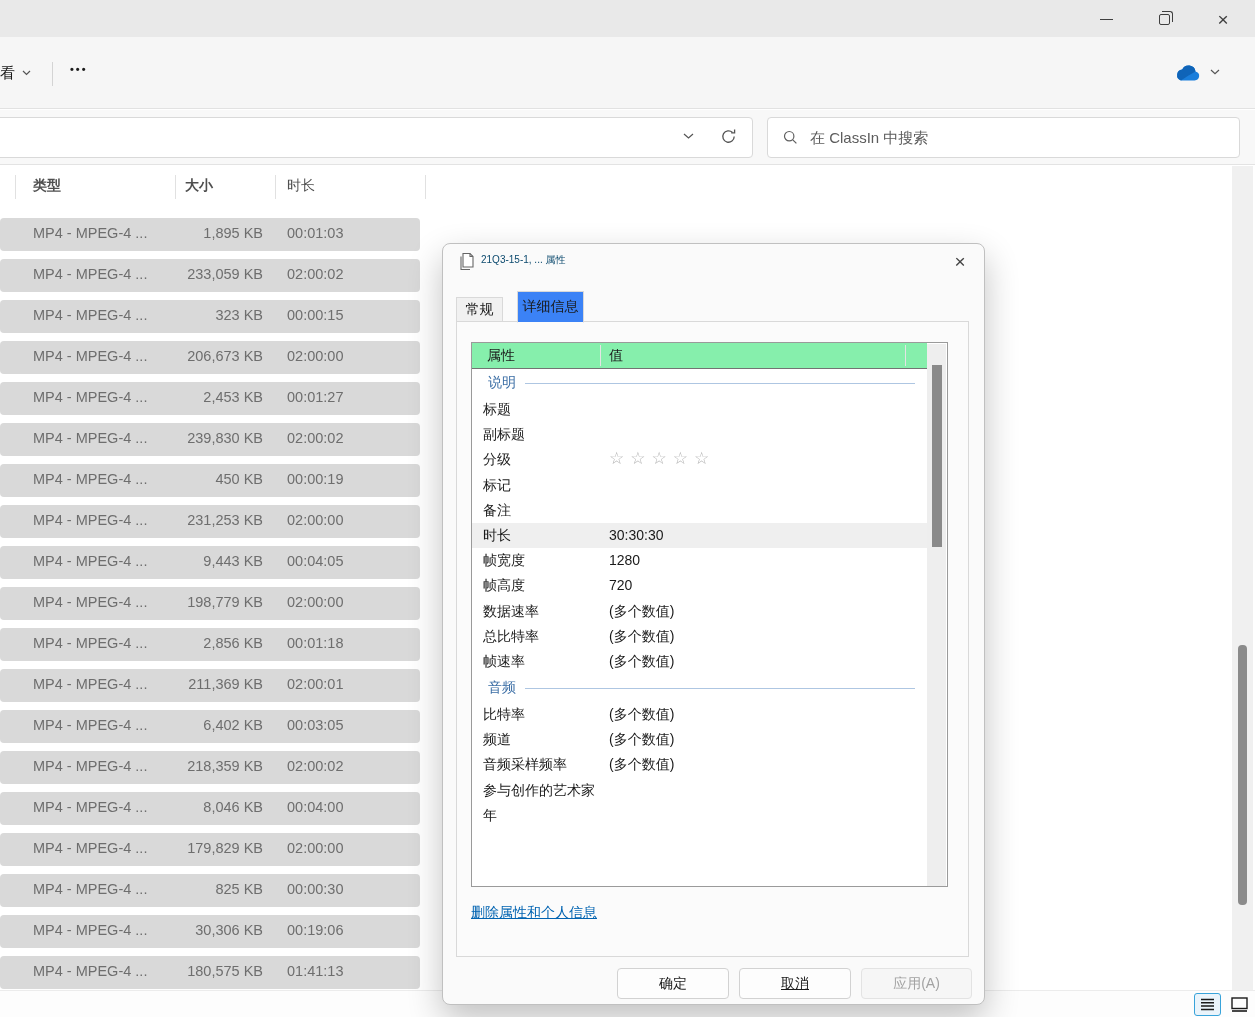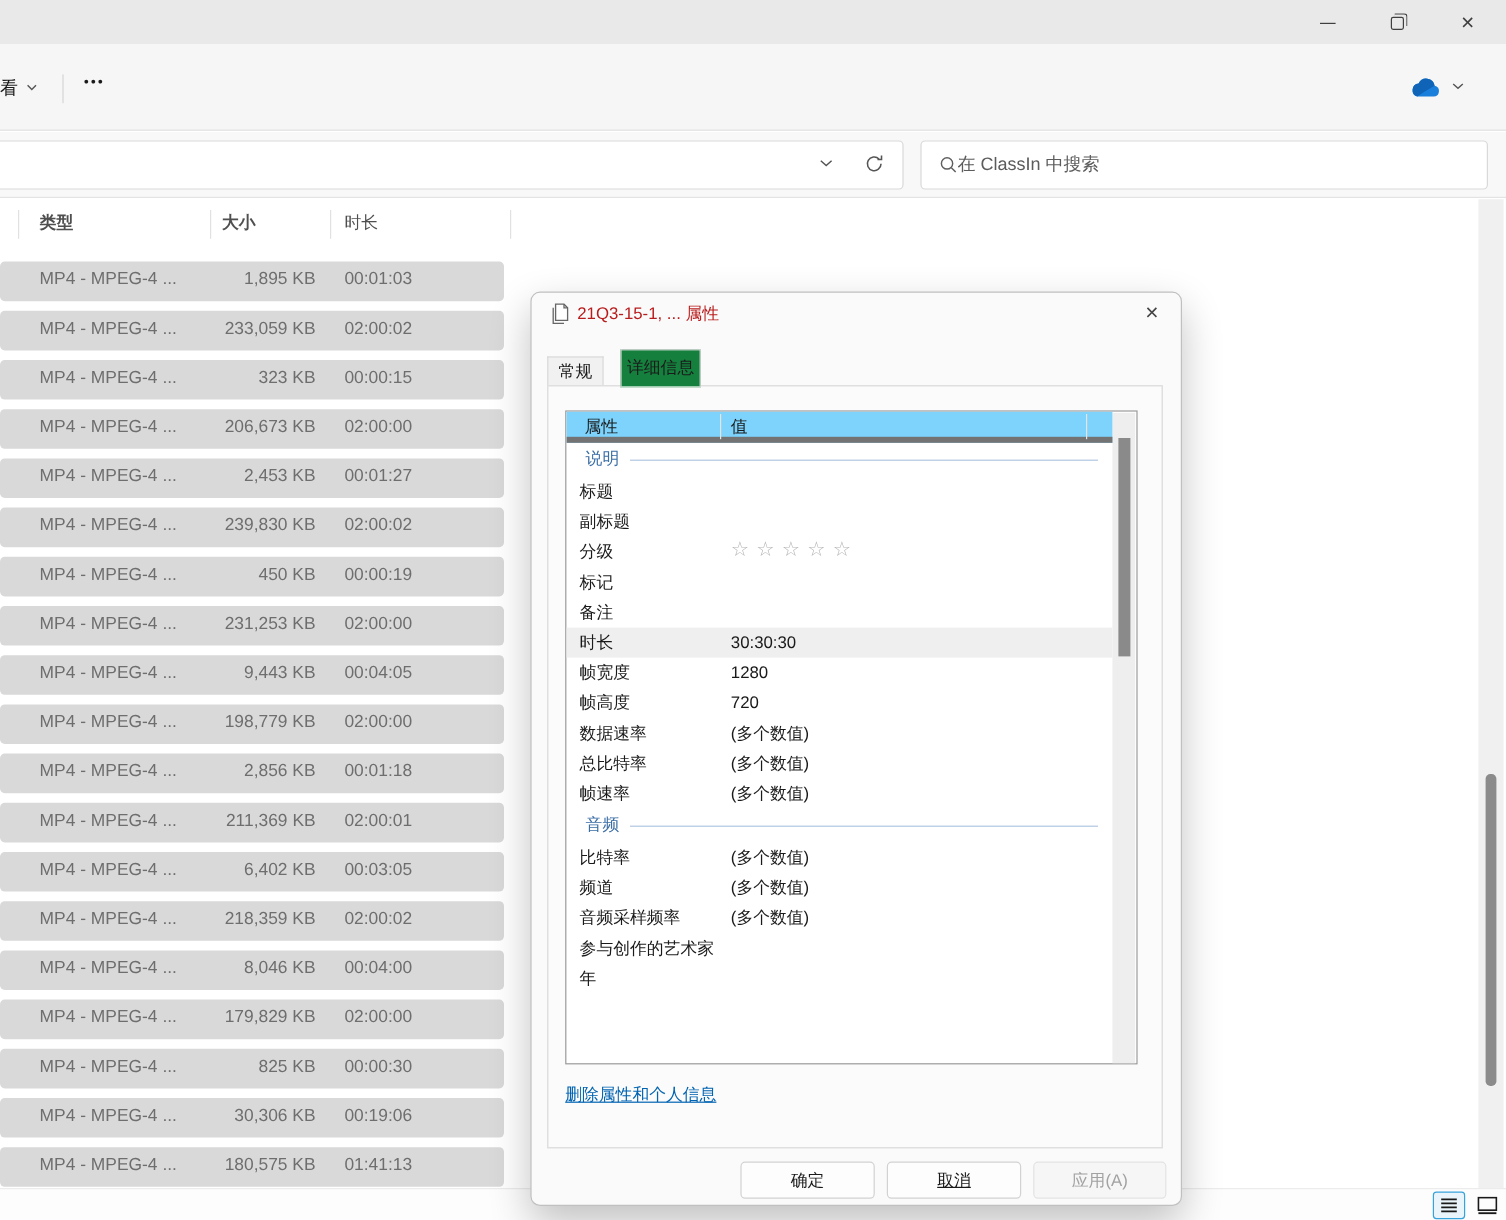--- a/index.html
+++ b/index.html
@@ -21,21 +21,21 @@
   .tb-sep { position:absolute; left:52px; top:25px; width:1px; height:24px; background:#d4d4d4; }
   .more-btn { position:absolute; left:70px; top:26px; font-size:11px; letter-spacing:2px; color:#1a1a1a; font-weight:700; }
   .onedrive { position:absolute; left:1174px; top:26px; width:27px; height:20px; }
   .od-chev { position:absolute; left:1210px; top:32px; }
 
   .navrow { position:absolute; left:0; top:110px; width:1255px; height:55px; background:#f8f8f8; border-bottom:1px solid #e3e3e3; }
   .addrbox { position:absolute; left:-8px; top:7px; width:761px; height:41px; background:#fff; border:1px solid #d9d9d9; border-radius:4px; display:flex; align-items:center; }
   .addr-input { position:absolute; left:14px; top:4px; width:640px; height:32px; border:none; outline:none; font-size:14px; background:transparent; }
   .addr-chev { position:absolute; left:690px; top:15px; }
   .addr-refresh { position:absolute; left:727px; top:10px; }
-  .searchbox { position:absolute; left:767px; top:7px; width:473px; height:41px; background:#fff; border:1px solid #d9d9d9; border-radius:4px; display:flex; align-items:center; padding-left:15px; }
+  .searchbox { position:absolute; left:767px; top:7px; width:473px; height:41px; background:#fff; border:1px solid #d9d9d9; border-radius:4px; display:flex; align-items:center; padding-left:15px; gap:12px; }
   .search-input { border:none; outline:none; flex:1; font-size:15px; color:#444; background:transparent; }
   .search-input::placeholder { color:#5c5c5c; opacity:1; }
 
   
   .colheaders { position:absolute; left:0; top:170px; width:430px; height:34px; background:#fff; }
   .colheaders .hdr { position:absolute; top:7px; font-size:14px; color:#4f4f4f; }
   .hdr-type { left:33px;font-weight:bold; } .hdr-size { left:185px;font-weight:bold; } .hdr-dur { left:287px; }
   .col-div { position:absolute; top:5px; width:1px; height:24px; background:#e1e1e1; }
 
   .frow { position:absolute; left:0; width:420px; height:33px; background:#d9d9d9; border-radius:4px; }
@@ -51,30 +51,30 @@
   
   .statusbar { position:absolute; left:0; top:990px; width:1255px; height:27px; background:#fdfdfd; border-top:1px solid #ececec; }
   .view-toggle { position:absolute; top:2px; width:27px; height:23px; display:flex; align-items:center; justify-content:center; border-radius:3px; }
   .vt-details { left:1194px; border:1px solid #38a3da; background:#eaf4fb; }
   .vt-icons { left:1226px; }
 
   
   .dialog { position:absolute; left:442px; top:243px; width:543px; height:762px; background:#fafafa; border:1px solid #c0c0c0; border-radius:8px; box-shadow:0 14px 34px rgba(0,0,0,.24); }
   .dlg-title-row { position:absolute; left:0; top:0; width:100%; height:36px; }
   .dlg-icon { position:absolute; left:15px; top:8px; }
-  .dlg-title { position:absolute; left:38px; top:9px; font-size:14px; color:#b91c1c; }
+  .dlg-title { position:absolute; left:38px; top:9px; font-size:10px; color:#0c4a6e; }
   .dlg-close { position:absolute; left:502px; top:4px; width:30px; height:28px; display:flex; align-items:center; justify-content:center; font-size:19px; color:#444; font-weight:300; }
 
   .tab { position:absolute; font-size:14px; color:#1a1a1a; display:flex; align-items:center; justify-content:center; border:1px solid #d9d9d9; }
   .tab-general { left:13px; top:53px; width:47px; height:25px; background:#f1f1f1; border-bottom:none; }
-  .tab-details { left:74px; top:47px; width:67px; height:32px; background:#15803d; border-bottom:1px solid #fbfbfb; z-index:3; }
+  .tab-details { left:74px; top:47px; width:67px; height:32px; background:#3b82f6; border-bottom:1px solid #fbfbfb; z-index:3; }
   .tabpage { position:absolute; left:13px; top:77px; width:513px; height:636px; background:#fbfbfb; border:1px solid #d9d9d9; }
 
   .ptable { position:absolute; left:28px; top:98px; width:477px; height:545px; background:#fff; border:1px solid #9a9a9a; overflow:hidden; }
-  .pt-header { position:absolute; left:0; top:0; width:455px; height:26px; border-bottom:5px solid #737373; background:#7dd3fc; z-index:2; }
+  .pt-header { position:absolute; left:0; top:0; width:455px; height:26px; border-bottom:1px solid #737373; background:#86efac; z-index:2; }
   .pt-header .h { position:absolute; top:4px; font-size:14px; color:#1a1a1a; }
   .pt-h-prop { left:15px; } .pt-h-val { left:137px; }
   .pt-hdiv { position:absolute; top:2px; width:1px; height:21px; background:#e4e4e4; }
   .pt-rows { position:absolute; left:0; top:26px; width:455px; }
   .trow { position:relative; width:100%; }
   .trow.prop { height:25.2px; }
   .trow.section { height:28px; display:flex; align-items:center; }
   .trow.hl { background:#efefef; }
   .plabel { position:absolute; left:11px; top:4px; font-size:14px; color:#1a1a1a; white-space:nowrap; }
   .pvalue { position:absolute; left:137px; top:4px; font-size:14px; color:#1a1a1a; white-space:nowrap; }

